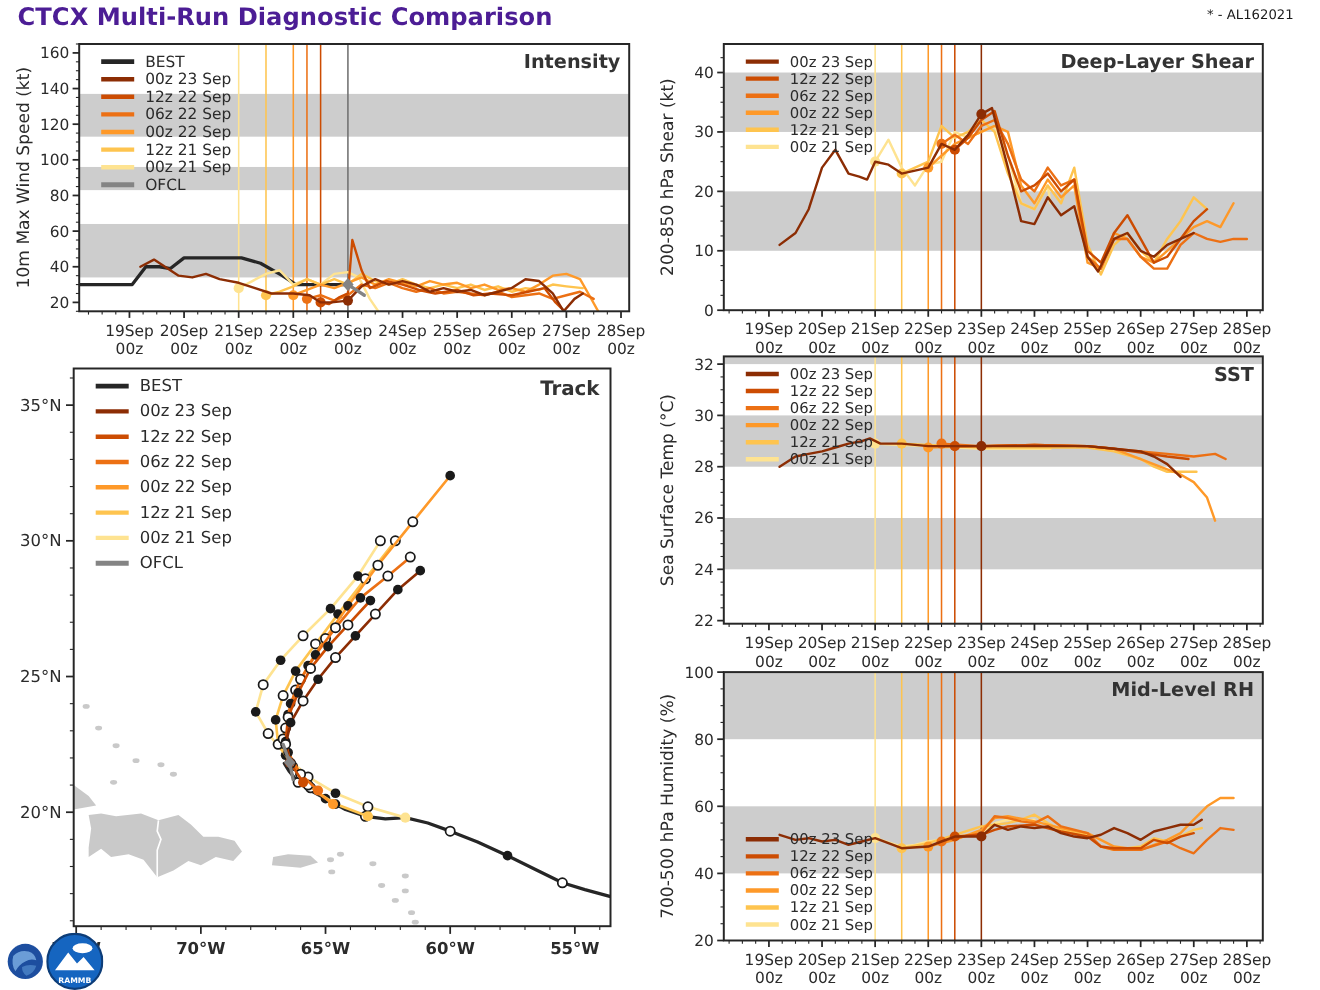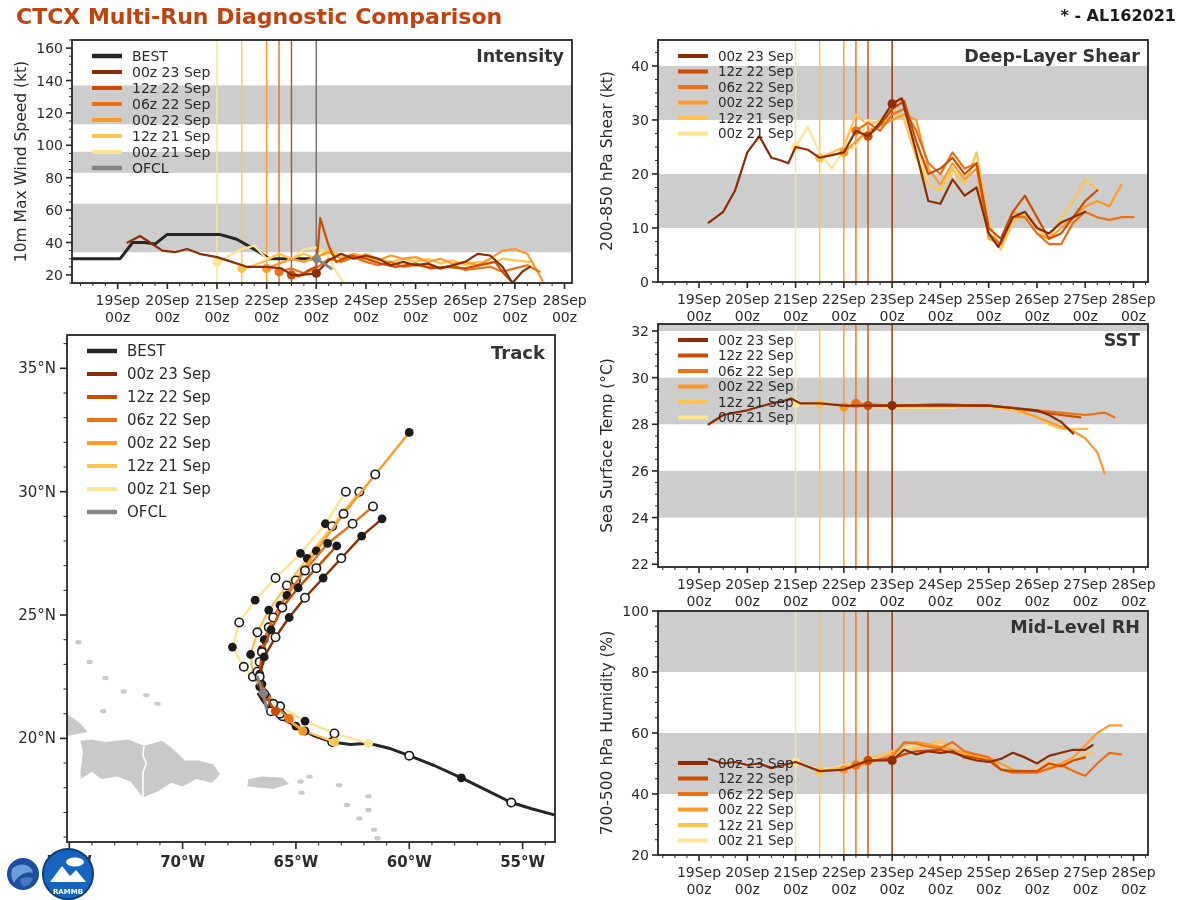--- a/index.html
+++ b/index.html
@@ -1,19 +1,19 @@
 <!DOCTYPE html>
 <html><head>
 <meta charset="utf-8">
 <style>
   html,body{margin:0;padding:0;background:#ffffff;}
   #page{position:relative;width:1200px;height:900px;background:#ffffff;overflow:hidden;
         font-family:"DejaVu Sans","Liberation Sans",sans-serif;}
-  #main-title{position:absolute;left:16px;top:4px;font-size:22px;font-weight:bold;color:#c2410c;}
-  #storm-id{position:absolute;right:24px;top:6px;font-size:16px;font-weight:bold;color:#1a1a1a;}
+  #main-title{position:absolute;left:16px;top:4px;font-size:22px;font-weight:bold;color:#4c1d95;}
+  #storm-id{position:absolute;right:24px;top:6px;font-size:12px;font-weight:normal;color:#1a1a1a;}
   #chart{position:absolute;left:0;top:0;}
   #logo{position:absolute;left:6px;top:848px;display:flex;align-items:center;gap:2px;}
   #cira-text{font-size:42px;font-weight:bold;color:#1d4e9f;letter-spacing:-2px;line-height:1;}
   .badge-label{font-size:7px;fill:#ffffff;font-weight:bold;}
   text{font-family:"DejaVu Sans","Liberation Sans",sans-serif;}
 </style>
 </head>
 <body>
 
 <div id="page">

